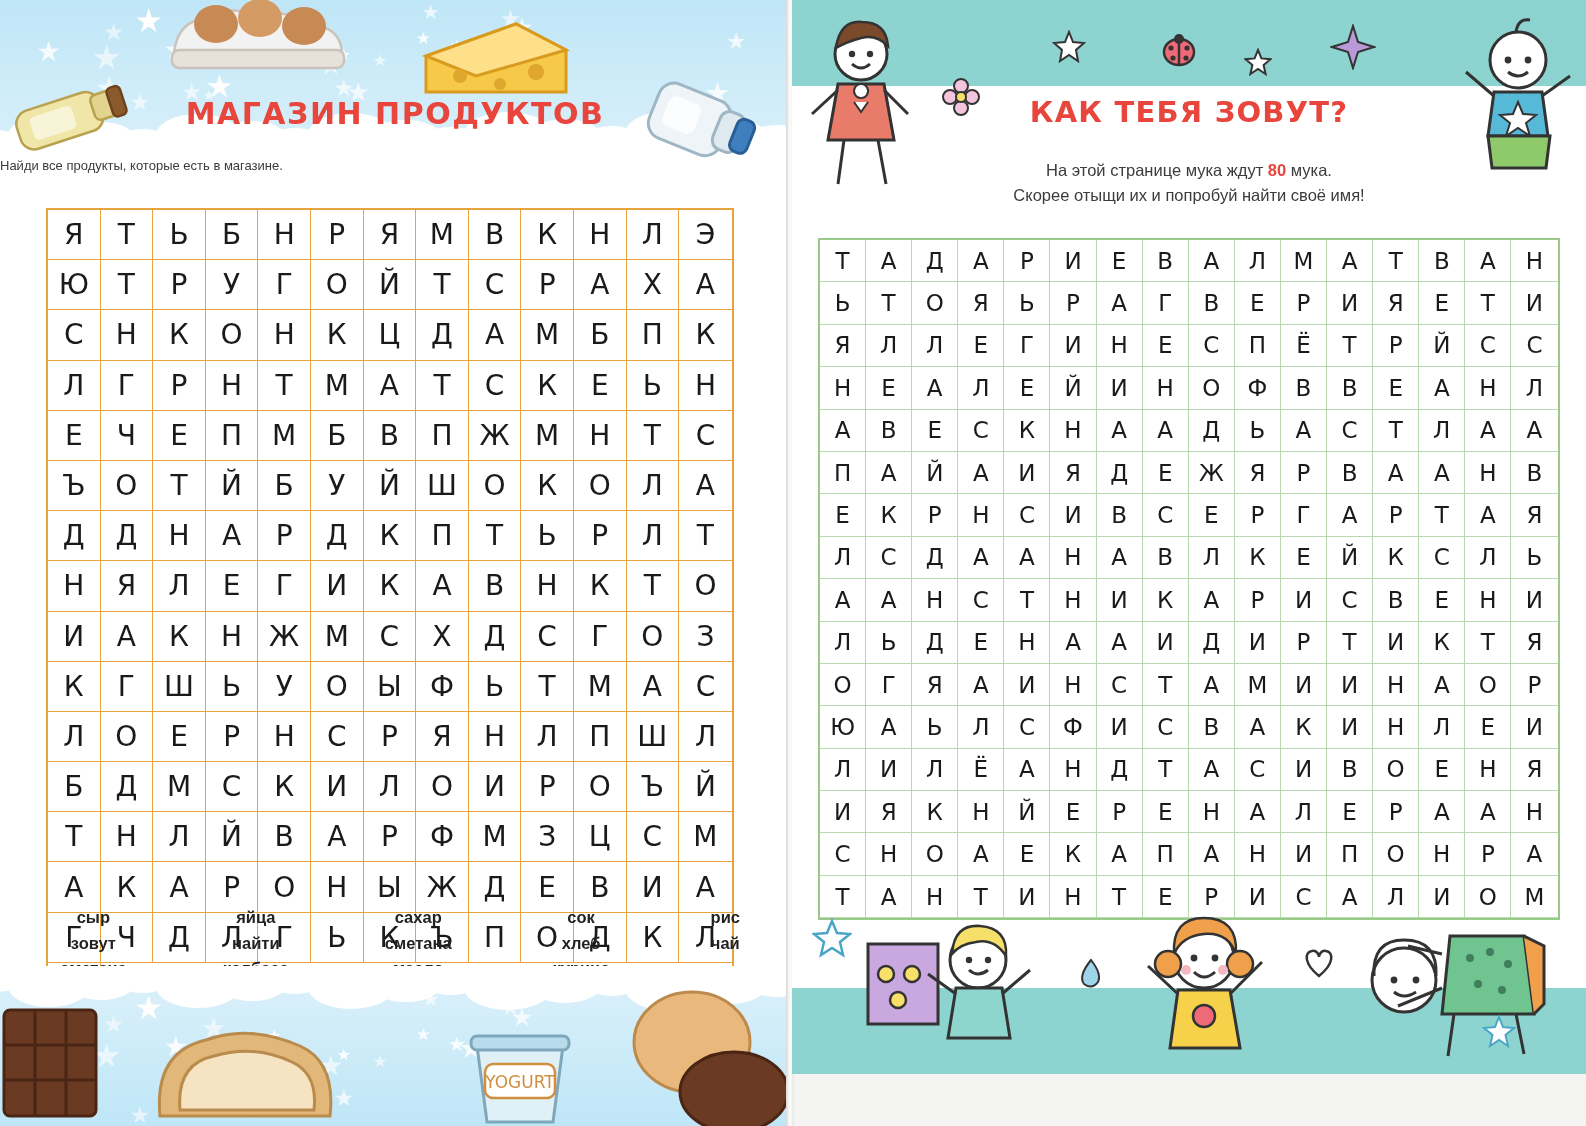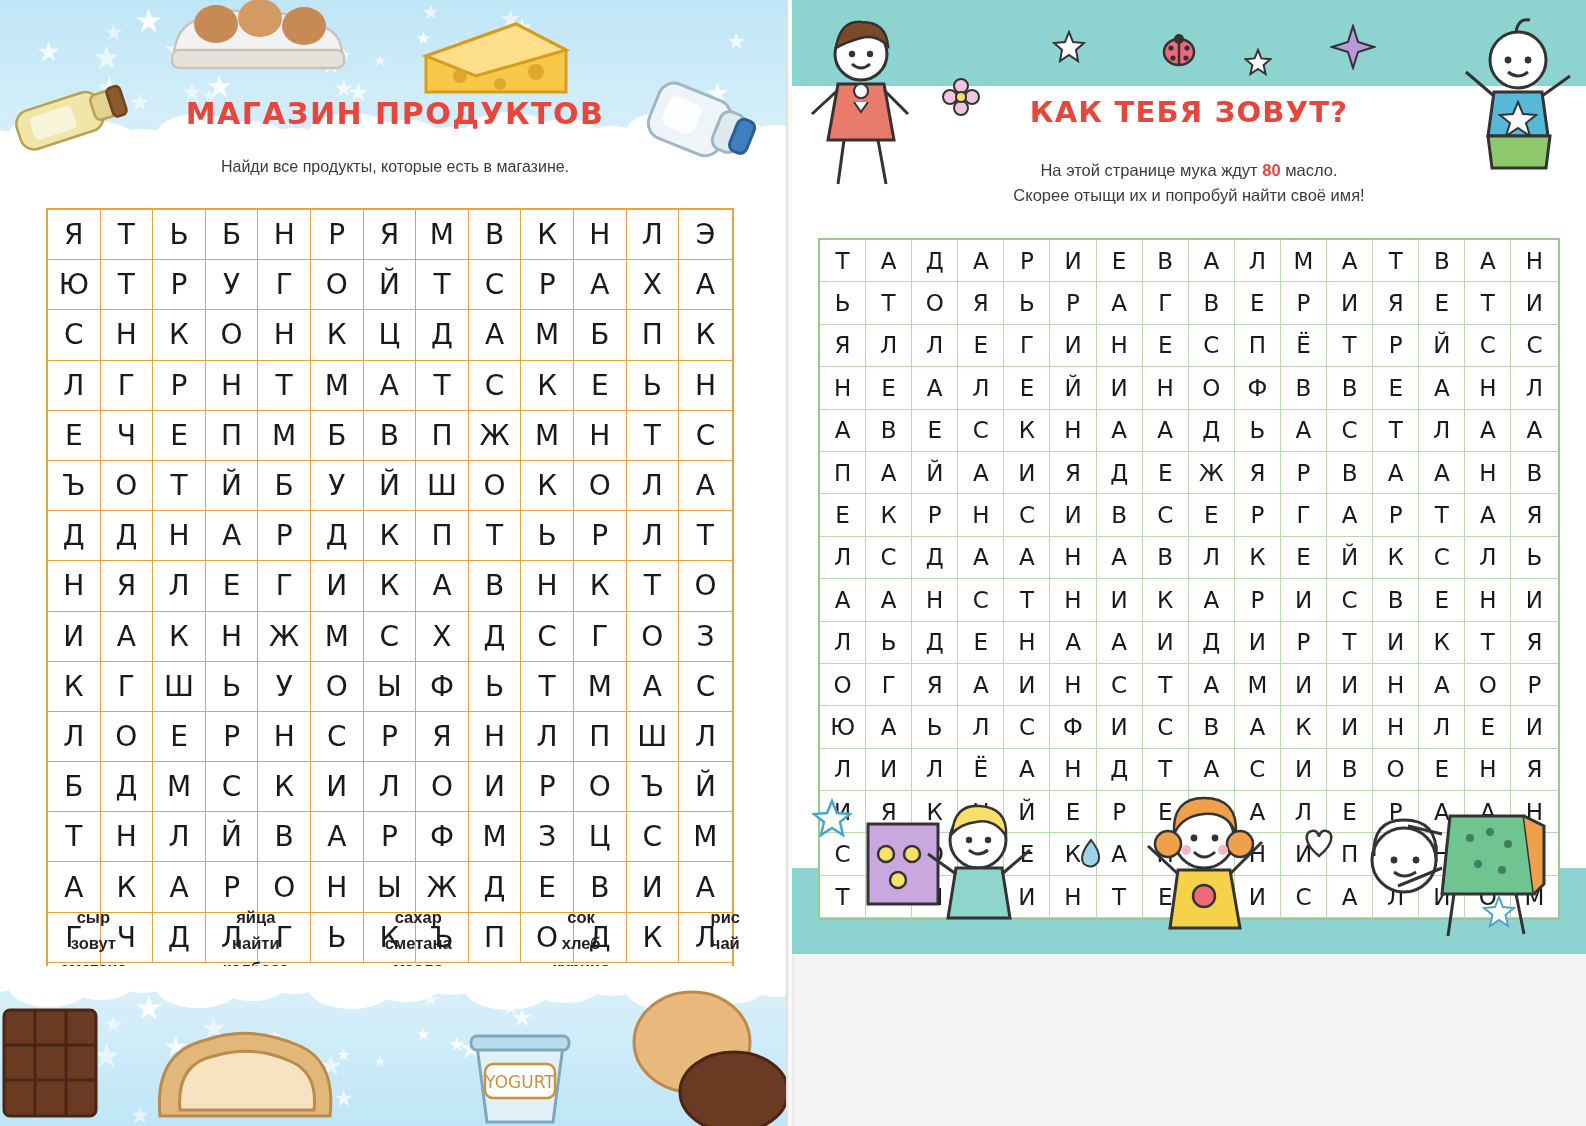--- a/index.html
+++ b/index.html
@@ -58,22 +58,22 @@
     text-align: center;
     font-family: "DejaVu Sans", sans-serif;
     font-weight: bold;
     font-size: 30px;
     letter-spacing: 1.5px;
     color: #e8453c;
     text-transform: uppercase;
   }
   .subtitle-left {
     position: absolute; left: 0; top: 158px; width: 790px;
-    text-align: center;
-    font-size: 16px;
+    text-align: left;
+    font-size: 13px;
     color: #3b3b3b;
   }
 
   .grid-left {
     position: absolute;
     left: 46px; top: 208px;
     border: 2px solid #e8a33d;
     display: grid;
     grid-template-columns: repeat(13, 52.6px);
     grid-auto-rows: 50.2px;
@@ -112,21 +112,21 @@
   .milk { left: 640px; top: 60px; width: 120px; height: 110px; transform: rotate(22deg); }
   .choco { left: 0px; bottom: 6px; width: 130px; height: 130px; }
   .bread { left: 150px; bottom: 0px; width: 190px; height: 120px; }
   .yog { left: 455px; bottom: 0px; width: 130px; height: 110px; }
   .bun { left: 630px; bottom: 0px; width: 160px; height: 150px; }
 
   
   .right-page {
     position: absolute;
     left: 792px; top: 0;
-    width: 794px; height: 954px;
+    width: 794px; height: 1074px;
     background: #ffffff;
     overflow: hidden;
   }
   .teal-top {
     position: absolute; left: 0; top: 0; width: 794px; height: 86px;
     background: #8dd3cf;
   }
   .teal-bottom {
     position: absolute; left: 0; bottom: 0; width: 794px; height: 86px;
     background: #8dd3cf;
@@ -622,21 +622,21 @@
     </svg>
     <svg class="doodle" style="left:452px; top:48px; width:28px; height:28px;" viewBox="0 0 28 28">
       <path d="M14 2 l3.4 8.4 9 .8 -6.8 5.8 2 9 -7.6-5 -7.6 5 2-9 -6.8-5.8 9-.8z" fill="#ffffff" stroke="#333" stroke-width="2"></path>
     </svg>
     <svg class="doodle" style="left:538px; top:24px; width:46px; height:46px;" viewBox="0 0 46 46">
       <path d="M23 2 l5 16 16 5 -16 5 -5 16 -5-16 -16-5 16-5z" fill="#b89ad9" stroke="#333" stroke-width="2"></path>
     </svg>
 
     <div class="title-right">Как тебя зовут?</div>
     <div class="subtitle-right">
-      <span>На этой странице мука ждут </span><span class="count-badge">80</span><span> масло.</span><br>
+      <span>На этой странице мука ждут </span><span class="count-badge">80</span><span> мука.</span><br>
       <span>Скорее отыщи их и попробуй найти своё имя!</span>
     </div>
 
     <div class="grid-right" id="grid-right">
         <div class="cell">Т</div>
         <div class="cell">А</div>
         <div class="cell">Д</div>
         <div class="cell">А</div>
         <div class="cell">Р</div>
         <div class="cell">И</div>

